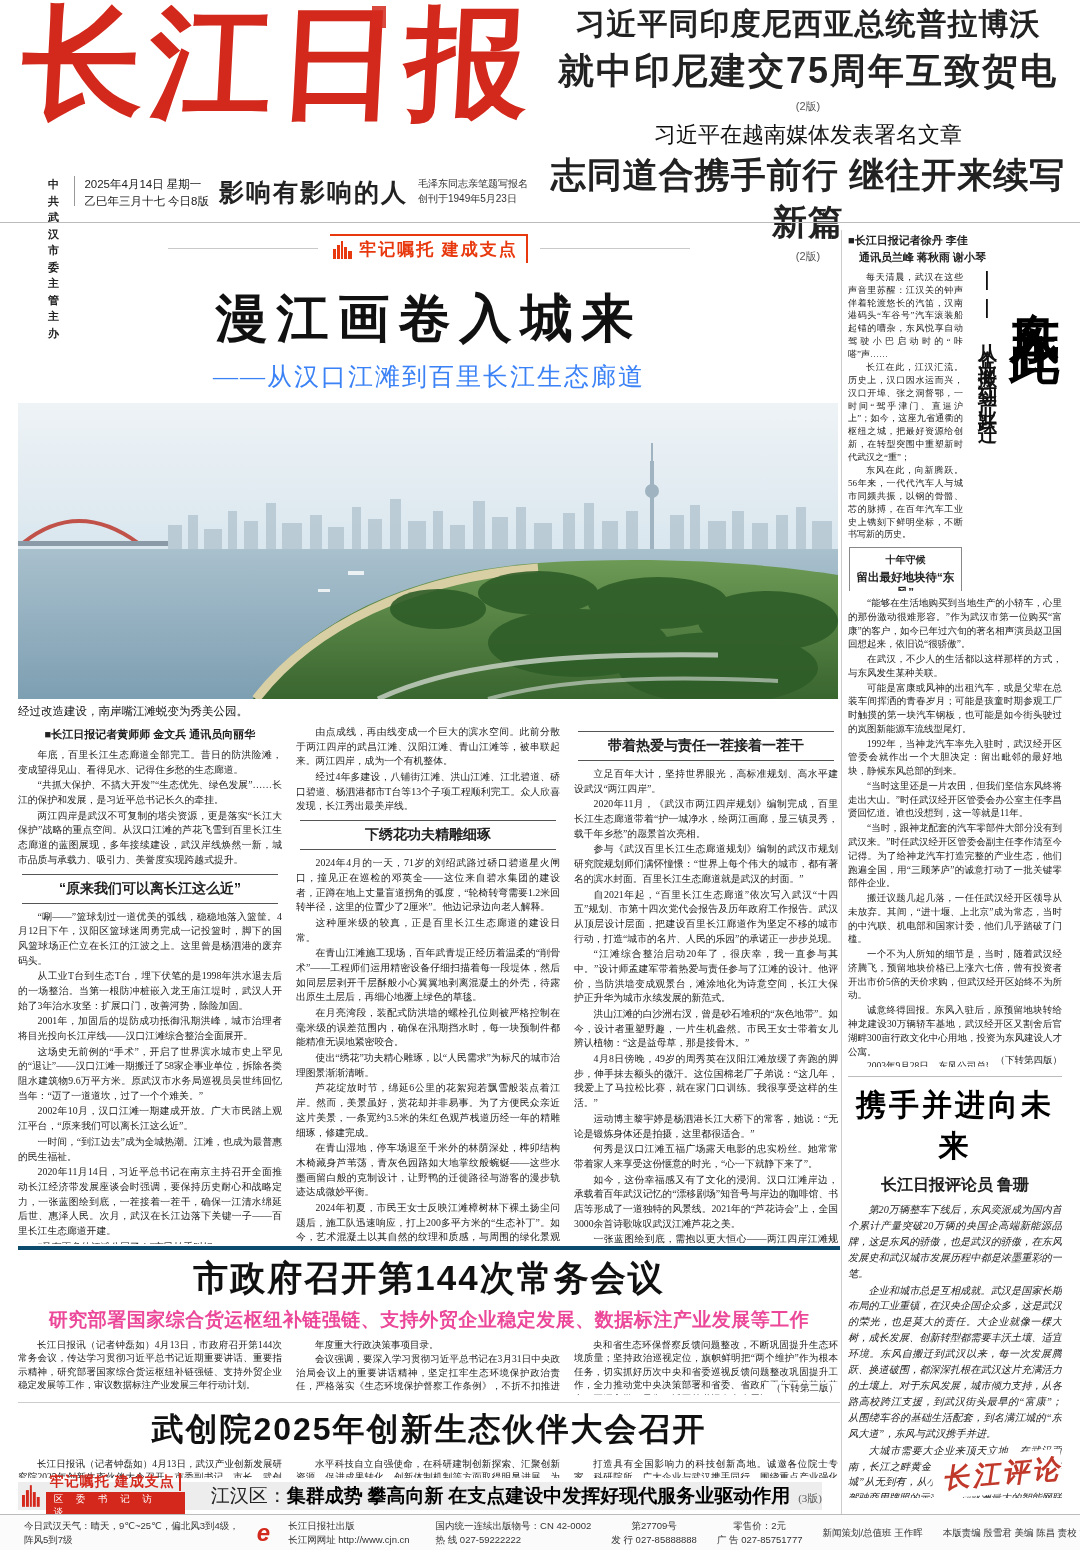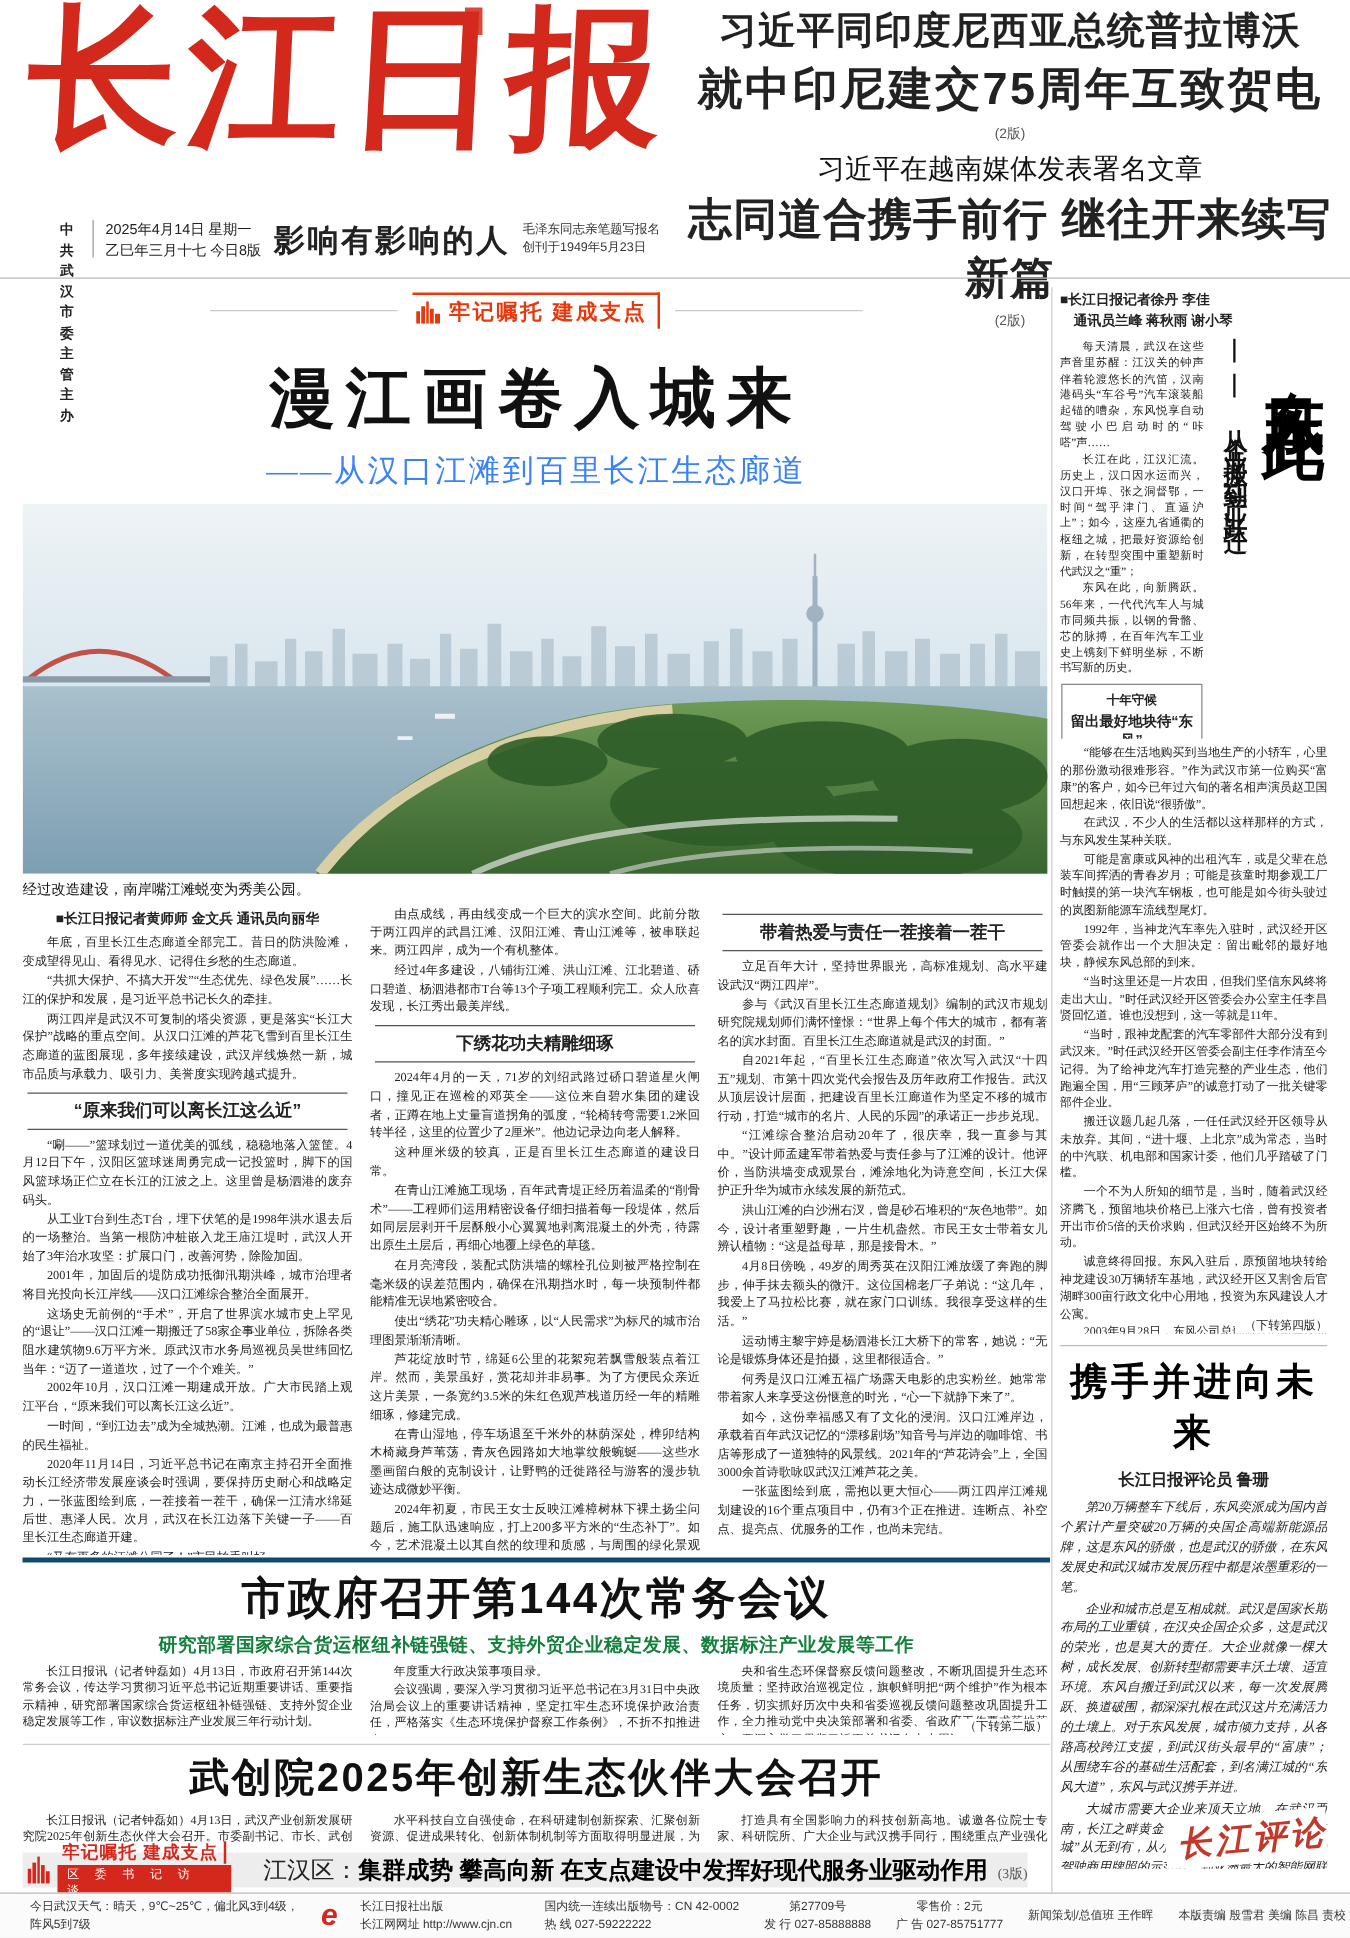--- a/index.html
+++ b/index.html
@@ -62,34 +62,34 @@
   .df-sub{writing-mode:vertical-rl;font-size:19px;font-weight:600;letter-spacing:9px;width:36px;
        margin:0 2px;font-family:"Liberation Sans","DejaVu Sans",sans-serif;color:#111;}
   .df-head{writing-mode:vertical-rl;font-size:50px;font-weight:900;width:60px;line-height:1.1;
        letter-spacing:8px;font-family:"Liberation Sans","DejaVu Sans",sans-serif;color:#000;}
   .df-wide{position:relative;margin-top:6px;height:470px;overflow:hidden;text-align:justify;}
   .df-wide .para{font-size:9.5px;line-height:1.45;}
   .page-turn{position:absolute;right:0;bottom:0;background:#fff;padding-left:8px;font-size:9.5px;}
   .r-div{border-top:1px solid #bbb;margin:9px 0 2px 0;}
   .ed-head{text-align:center;font-size:30px;font-weight:900;letter-spacing:3px;margin-top:8px;
        font-family:"Liberation Sans","DejaVu Sans",sans-serif;color:#000;}
-  .ed-byline{text-align:center;font-size:13px;font-weight:700;margin:8px 0 6px;}
+  .ed-byline{text-align:center;font-size:16px;font-weight:700;margin:8px 0 6px;}
   .ed-body{position:relative;height:296px;overflow:hidden;text-align:justify;}
   .ed-body .para{font-size:10.2px;line-height:1.56;font-style:italic;}
   .ed-logo{position:absolute;right:0;bottom:4px;background:#fff;color:#c0392b;font-size:27px;
        font-weight:700;font-style:italic;letter-spacing:3px;transform:rotate(-5deg);
        padding:2px 0 2px 10px;}
 
   
   .bottom-zone{position:absolute;left:18px;top:1246px;width:822px;height:232px;overflow:hidden;
        border-top:4px solid #0c4a6e;padding-top:5px;box-sizing:border-box;}
   .gov-head{text-align:center;font-size:35px;font-weight:900;letter-spacing:2px;
        font-family:"Liberation Sans","DejaVu Sans",sans-serif;color:#111;}
-  .gov-sub{text-align:center;font-size:15px;font-weight:700;margin-top:5px;letter-spacing:.5px;
-       font-family:"Liberation Sans","DejaVu Sans",sans-serif;color:#15803d;}
+  .gov-sub{text-align:center;font-size:19px;font-weight:700;margin-top:5px;letter-spacing:.5px;
+       font-family:"Liberation Sans","DejaVu Sans",sans-serif;color:#ec4899;}
   .story-cols{display:flex;gap:14px;margin-top:6px;height:56px;overflow:hidden;text-align:justify;}
   .scol{width:264px;overflow:hidden;position:relative;}
   .scol .para{font-size:9.5px;line-height:1.42;}
   .b-div{border-top:1px solid #ccc;margin:7px 0 5px 0;}
   .wci-head{text-align:center;font-size:32px;font-weight:900;letter-spacing:2px;
        font-family:"Liberation Sans","DejaVu Sans",sans-serif;color:#111;}
 
   
   .strip{position:absolute;left:18px;top:1482px;width:804px;height:28px;background:#ededed;
        display:flex;align-items:center;}
@@ -284,20 +284,21 @@
             <p class="para">芦花绽放时节，绵延6公里的花絮宛若飘雪般装点着江岸。然而，美景虽好，赏花却并非易事。为了方便民众亲近这片美景，一条宽约3.5米的朱红色观芦栈道历经一年的精雕细琢，修建完成。</p>
             <p class="para">在青山湿地，停车场退至千米外的林荫深处，榫卯结构木椅藏身芦苇荡，青灰色园路如大地掌纹般蜿蜒——这些水墨画留白般的克制设计，让野鸭的迁徙路径与游客的漫步轨迹达成微妙平衡。</p>
             <p class="para">2024年初夏，市民王女士反映江滩樟树林下裸土扬尘问题后，施工队迅速响应，打上200多平方米的“生态补丁”。如今，艺术混凝土以其自然的纹理和质感，与周围的绿化景观和谐相融，相得益彰。</p>
             <p class="para">2023年完成的68处闸口无障碍改造，使得轮椅通行率大幅提升。在三阳门闸口处，68岁的肖平老人轻推着轮椅，满意地说道：“现在入园毫不费力。”</p>
           </div>
       </div>
       <div class="mcol">
         <div>
             <div class="col-subhead">带着热爱与责任一茬接着一茬干</div>
             <p class="para">立足百年大计，坚持世界眼光，高标准规划、高水平建设武汉“两江四岸”。</p>
+            <p class="para">2020年11月，《武汉市两江四岸规划》编制完成，百里长江生态廊道带着“护一城净水，绘两江画廊，显三镇灵秀，载千年乡愁”的愿景首次亮相。</p>
             <p class="para">参与《武汉百里长江生态廊道规划》编制的武汉市规划研究院规划师们满怀憧憬：“世界上每个伟大的城市，都有著名的滨水封面。百里长江生态廊道就是武汉的封面。”</p>
             <p class="para">自2021年起，“百里长江生态廊道”依次写入武汉“十四五”规划、市第十四次党代会报告及历年政府工作报告。武汉从顶层设计层面，把建设百里长江廊道作为坚定不移的城市行动，打造“城市的名片、人民的乐园”的承诺正一步步兑现。</p>
             <p class="para">“江滩综合整治启动20年了，很庆幸，我一直参与其中。”设计师孟建军带着热爱与责任参与了江滩的设计。他评价，当防洪墙变成观景台，滩涂地化为诗意空间，长江大保护正升华为城市永续发展的新范式。</p>
             <p class="para">洪山江滩的白沙洲右汊，曾是砂石堆积的“灰色地带”。如今，设计者重塑野趣，一片生机盎然。市民王女士带着女儿辨认植物：“这是益母草，那是接骨木。”</p>
             <p class="para">4月8日傍晚，49岁的周秀英在汉阳江滩放缓了奔跑的脚步，伸手抹去额头的微汗。这位国棉老厂子弟说：“这几年，我爱上了马拉松比赛，就在家门口训练。我很享受这样的生活。”</p>
             <p class="para">运动博主黎宇婷是杨泗港长江大桥下的常客，她说：“无论是锻炼身体还是拍摄，这里都很适合。”</p>
             <p class="para">何秀是汉口江滩五福广场露天电影的忠实粉丝。她常常带着家人来享受这份惬意的时光，“心一下就静下来了”。</p>
             <p class="para">如今，这份幸福感又有了文化的浸润。汉口江滩岸边，承载着百年武汉记忆的“漂移剧场”知音号与岸边的咖啡馆、书店等形成了一道独特的风景线。2021年的“芦花诗会”上，全国3000余首诗歌咏叹武汉江滩芦花之美。</p>
             <p class="para">一张蓝图绘到底，需抱以更大恒心——两江四岸江滩规划建设的16个重点项目中，仍有3个正在推进。连断点、补空点、提亮点、优服务的工作，也尚未完结。</p>
           </div>

